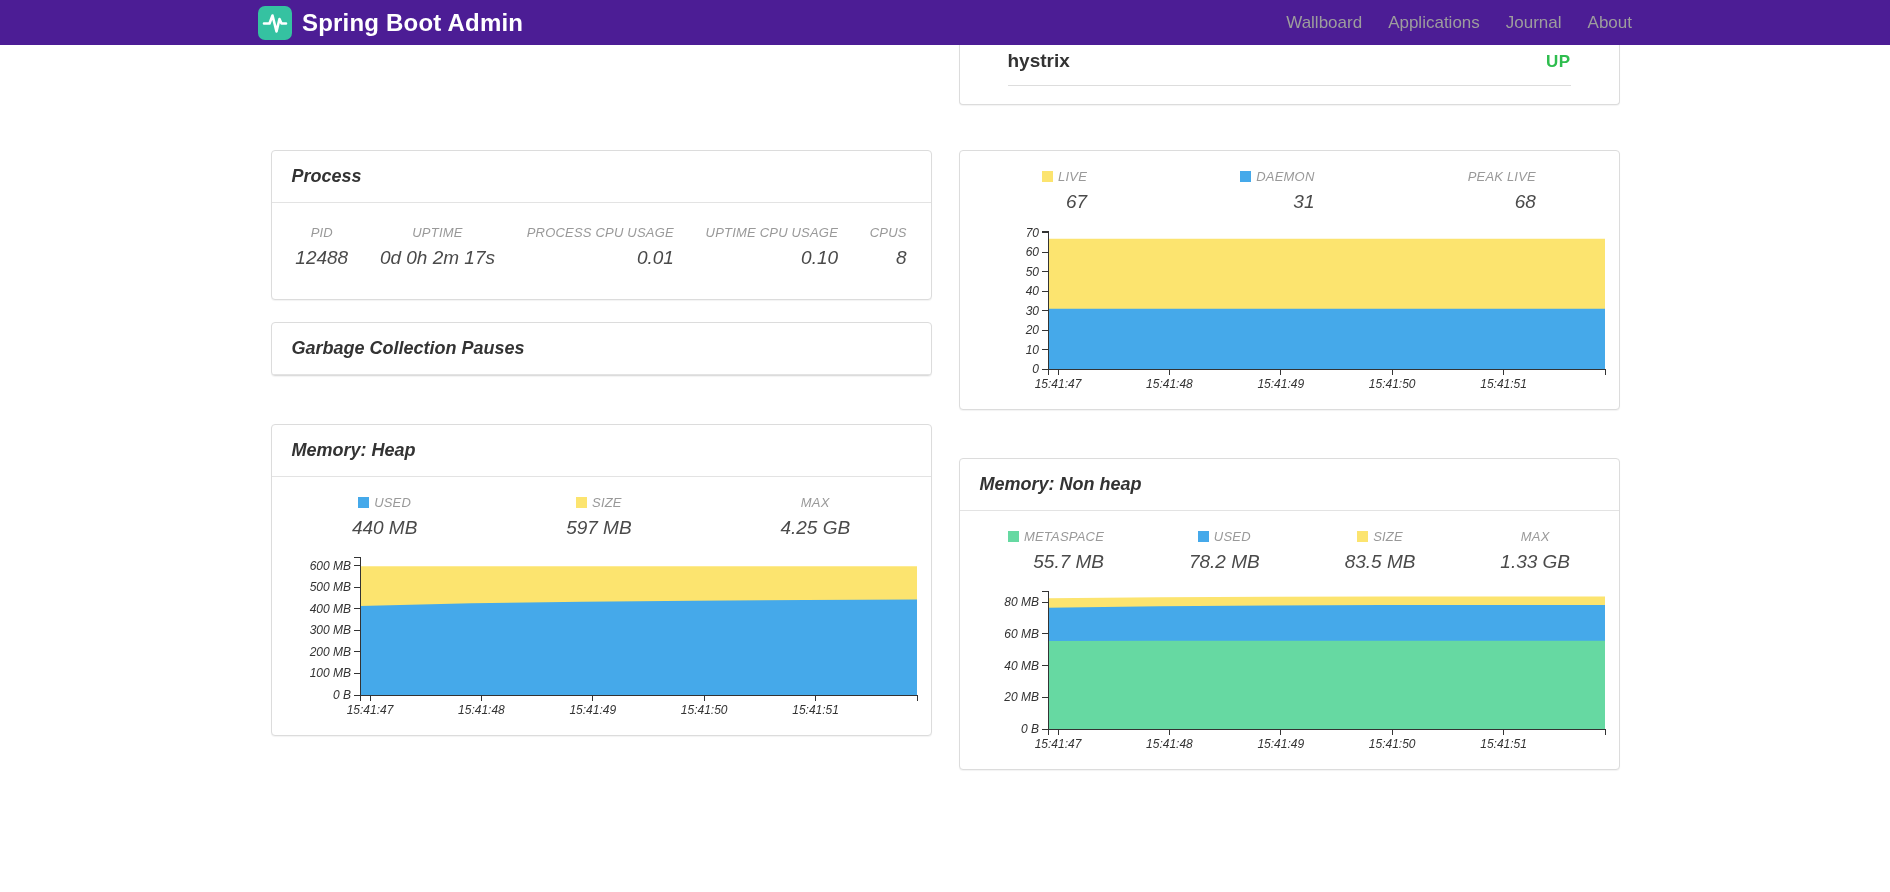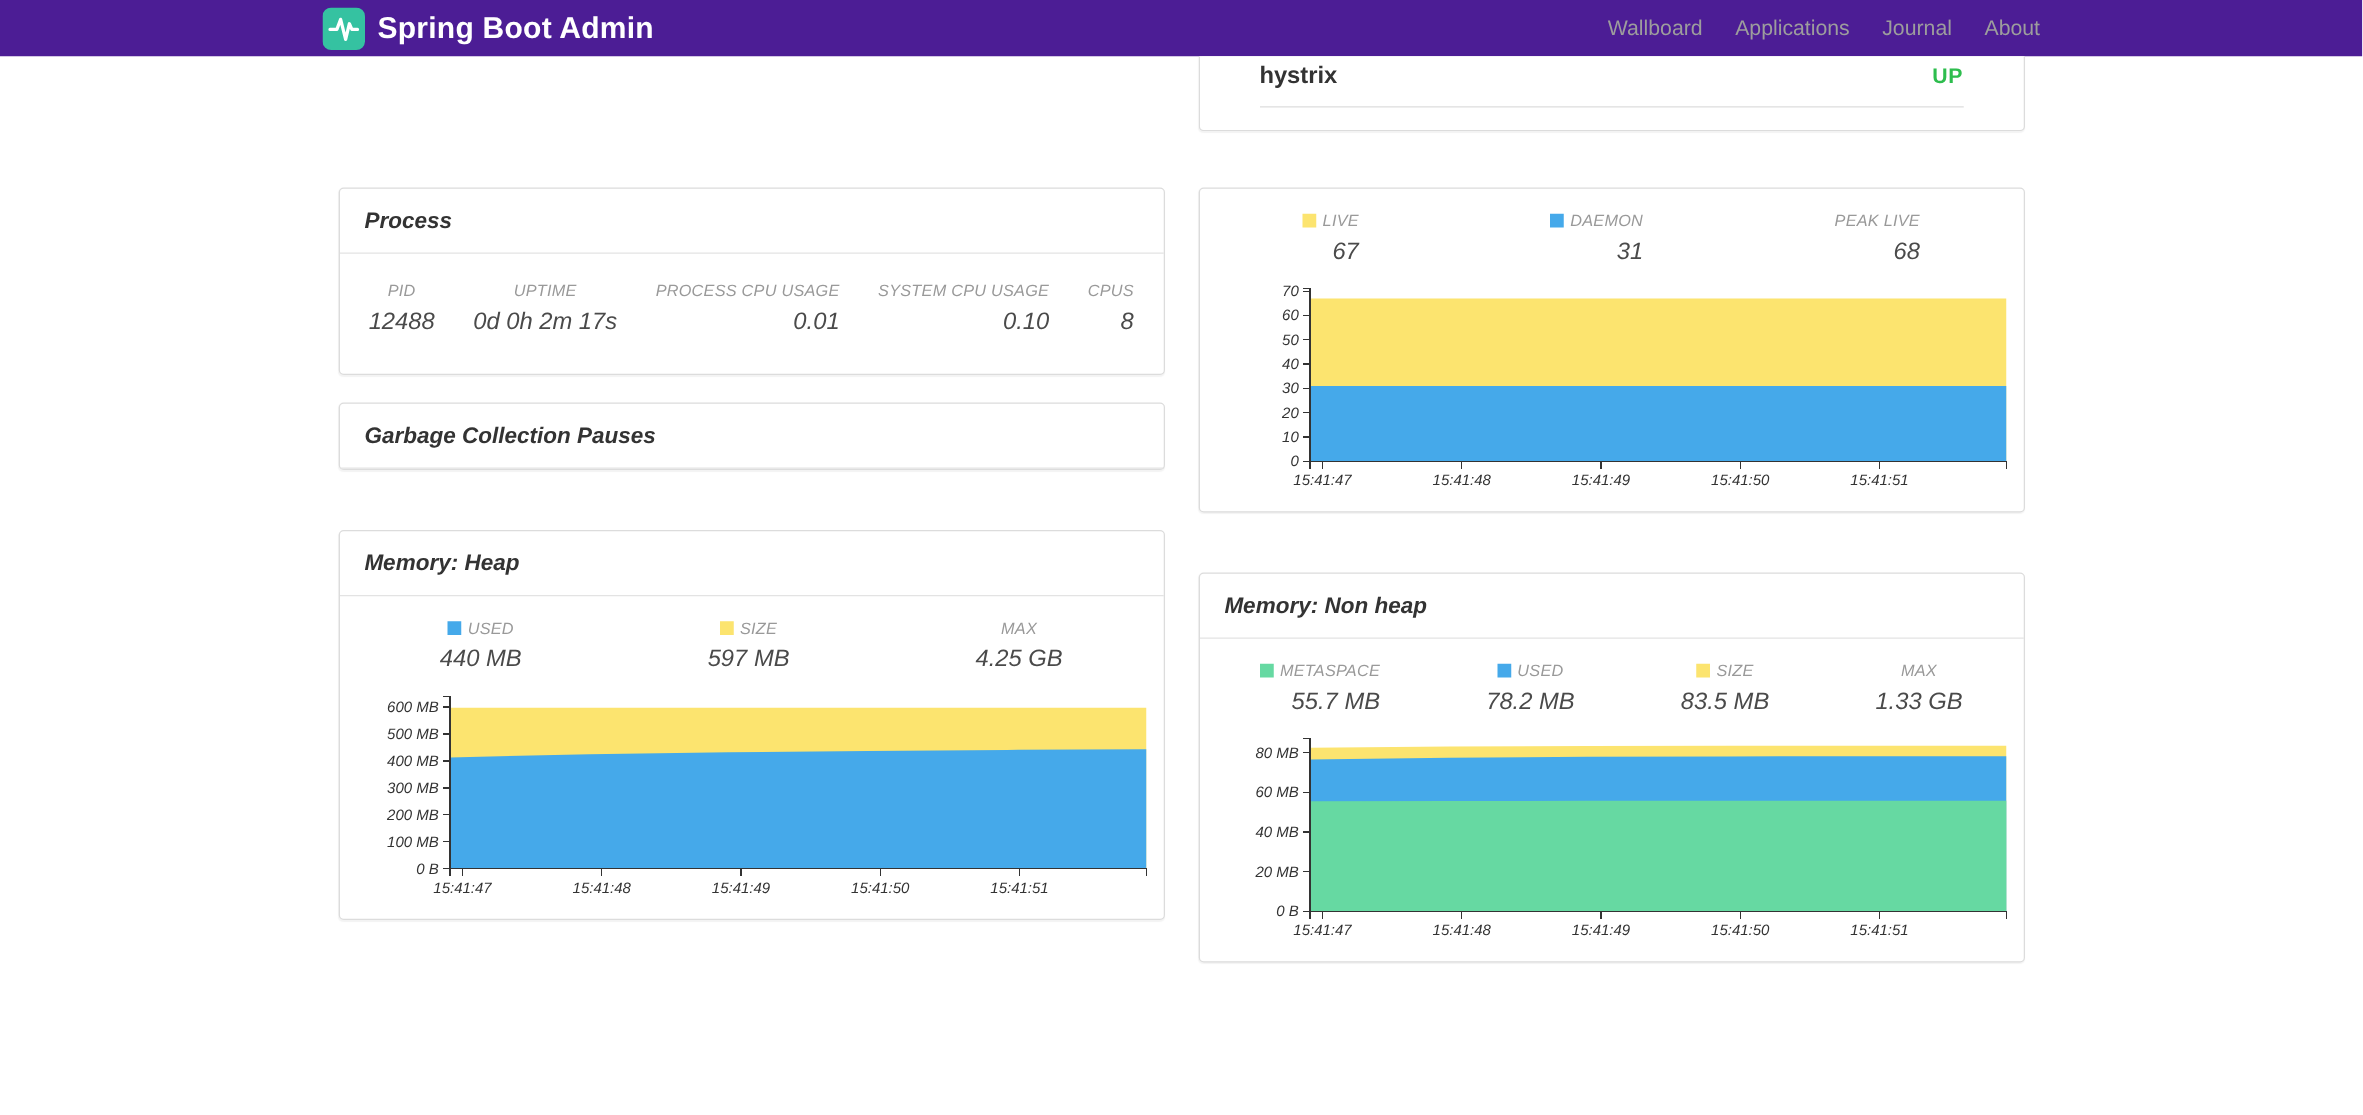--- a/index.html
+++ b/index.html
@@ -111,21 +111,21 @@
                 <div class="stat-value">0d 0h 2m 17s</div>
               </div>
               <div class="stat">
                 <div class="stat-label">
                     <span>PROCESS CPU USAGE</span>
                   </div>
                 <div class="stat-value">0.01</div>
               </div>
               <div class="stat">
                 <div class="stat-label">
-                    <span>SYSTEM CPU USAGE</span>
+                    <span>UPTIME CPU USAGE</span>
                   </div>
                 <div class="stat-value">0.10</div>
               </div>
               <div class="stat">
                 <div class="stat-label">
                     <span>CPUS</span>
                   </div>
                 <div class="stat-value">8</div>
               </div>
             </div>

